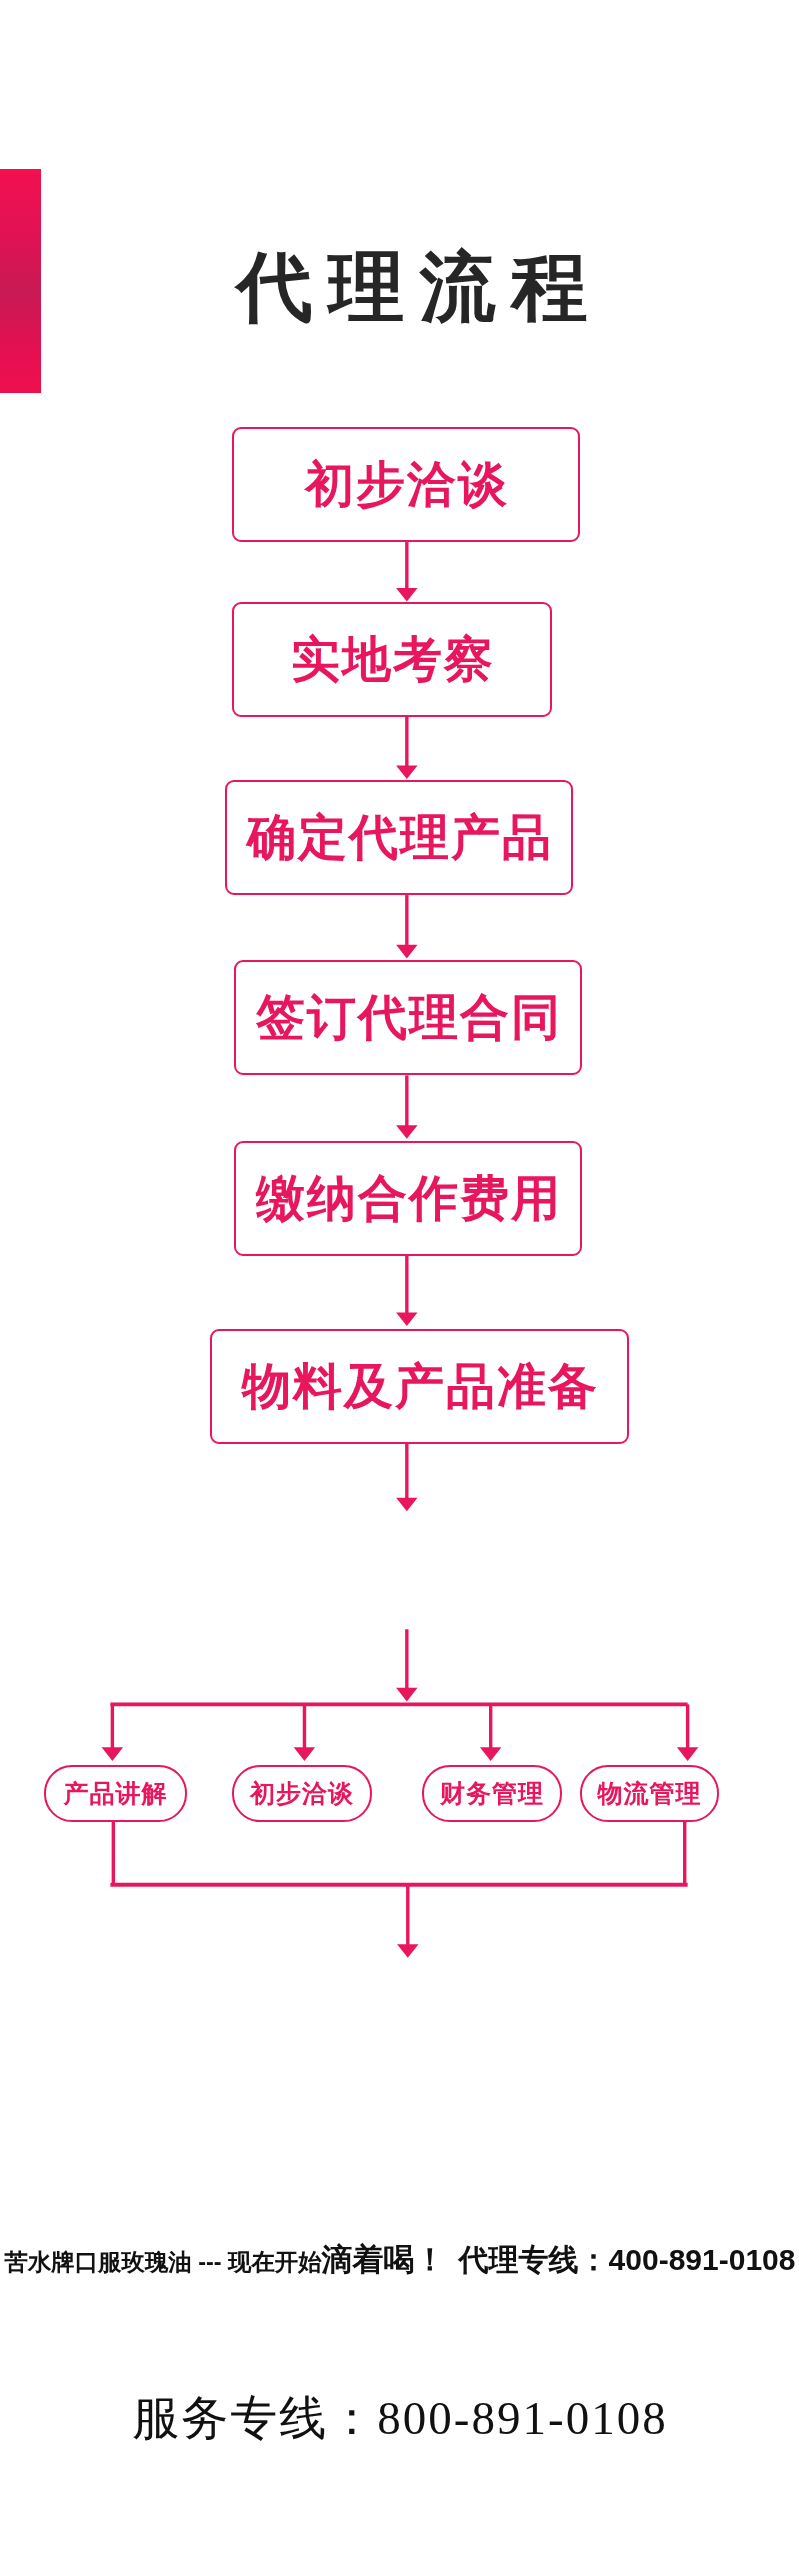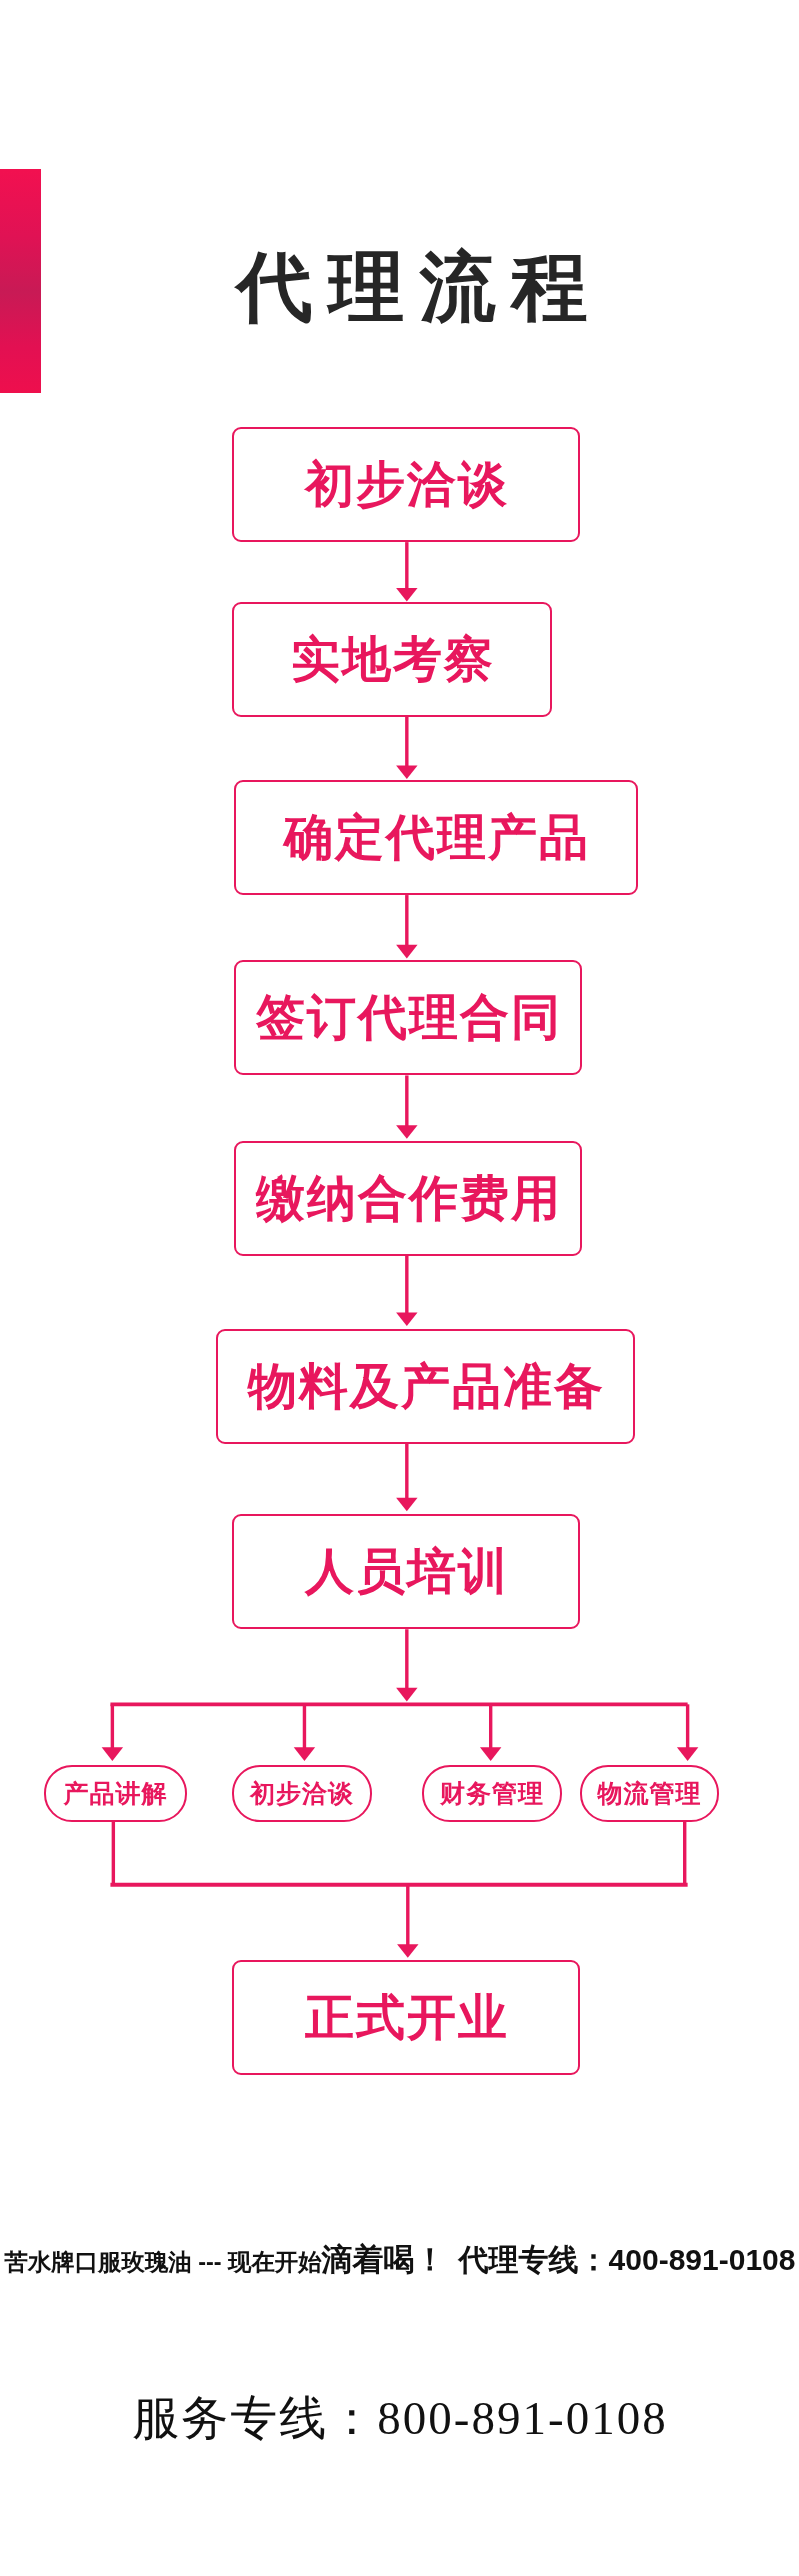--- a/index.html
+++ b/index.html
@@ -21,24 +21,24 @@
   
   .flow-box{position:absolute;box-sizing:border-box;background:#ffffff;
     border:2.9px solid #e8175d;border-radius:9px;color:#e8175d;
     display:flex;align-items:center;justify-content:center;
     font-family:"Liberation Serif","DejaVu Serif",serif;font-weight:bold;
     font-size:49px;letter-spacing:2px;white-space:nowrap;}
   .flow-box .lbl{text-indent:2px;}
 
   .b1{left:232px;top:427px;width:348px;height:115px;}
   .b2{left:232px;top:602px;width:320px;height:115px;}
-  .b3{left:234px;top:780px;width:404px;height:115px;}
+  .b3{left:225px;top:780px;width:348px;height:115px;}
   .b4{left:234px;top:960px;width:348px;height:115px;}
   .b5{left:234px;top:1141px;width:348px;height:115px;}
-  .b6{left:216px;top:1329px;width:419px;height:115px;justify-content:center;}
+  .b6{left:210px;top:1329px;width:419px;height:115px;justify-content:center;}
   .b7{left:232px;top:1514px;width:348px;height:115px;}
   .b8{left:232px;top:1960px;width:348px;height:115px;}
 
   
   .branch-box{position:absolute;top:1765px;height:57px;box-sizing:border-box;background:#ffffff;
     border:2.9px solid #e8175d;border-radius:28px;color:#e8175d;
     display:flex;align-items:center;justify-content:center;
     font-family:"Liberation Serif","DejaVu Serif",serif;font-weight:bold;
     font-size:25px;letter-spacing:1px;white-space:nowrap;}
   .s1{left:44px;width:143px;}
@@ -141,40 +141,34 @@
   </div>
   <div class="flow-box b4">
     <span class="lbl">签订代理合同</span>
   </div>
   <div class="flow-box b5">
     <span class="lbl">缴纳合作费用</span>
   </div>
   <div class="flow-box b6">
     <span class="lbl">物料及产品准备</span>
   </div>
-  <div class="flow-box b7">
-    <span class="lbl">人员培训</span>
-  </div>
 
   <div class="branch-box s1">
     <span>产品讲解</span>
   </div>
   <div class="branch-box s2">
     <span>初步洽谈</span>
   </div>
   <div class="branch-box s3">
     <span>财务管理</span>
   </div>
   <div class="branch-box s4">
     <span>物流管理</span>
   </div>
 
-  <div class="flow-box b8">
-    <span class="lbl">正式开业</span>
-  </div>
 
   <div class="footer-tagline">
     <span class="tag-small">苦水牌口服玫瑰油 --- 现在开始</span>
     <span class="tag-big">滴着喝！</span>
     <span class="tag-hotline">代理专线：</span>
     <span class="tag-number">400-891-0108</span>
   </div>
 
   <div class="service-line">
     <span>服务专线：</span><span>800-891-0108</span>

